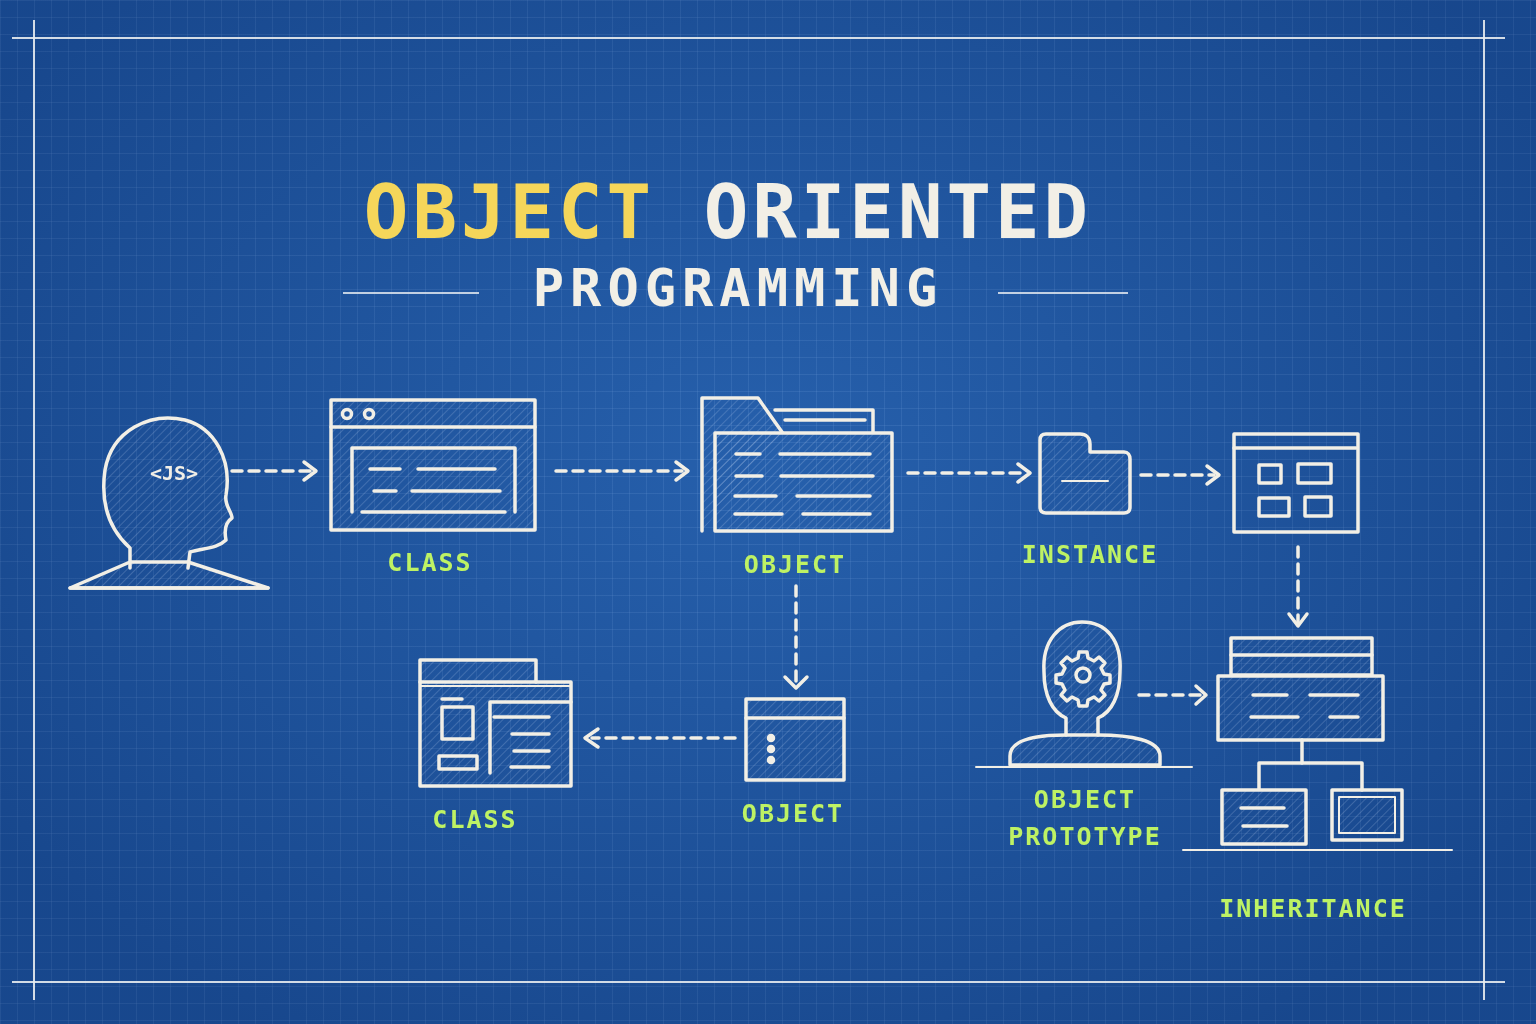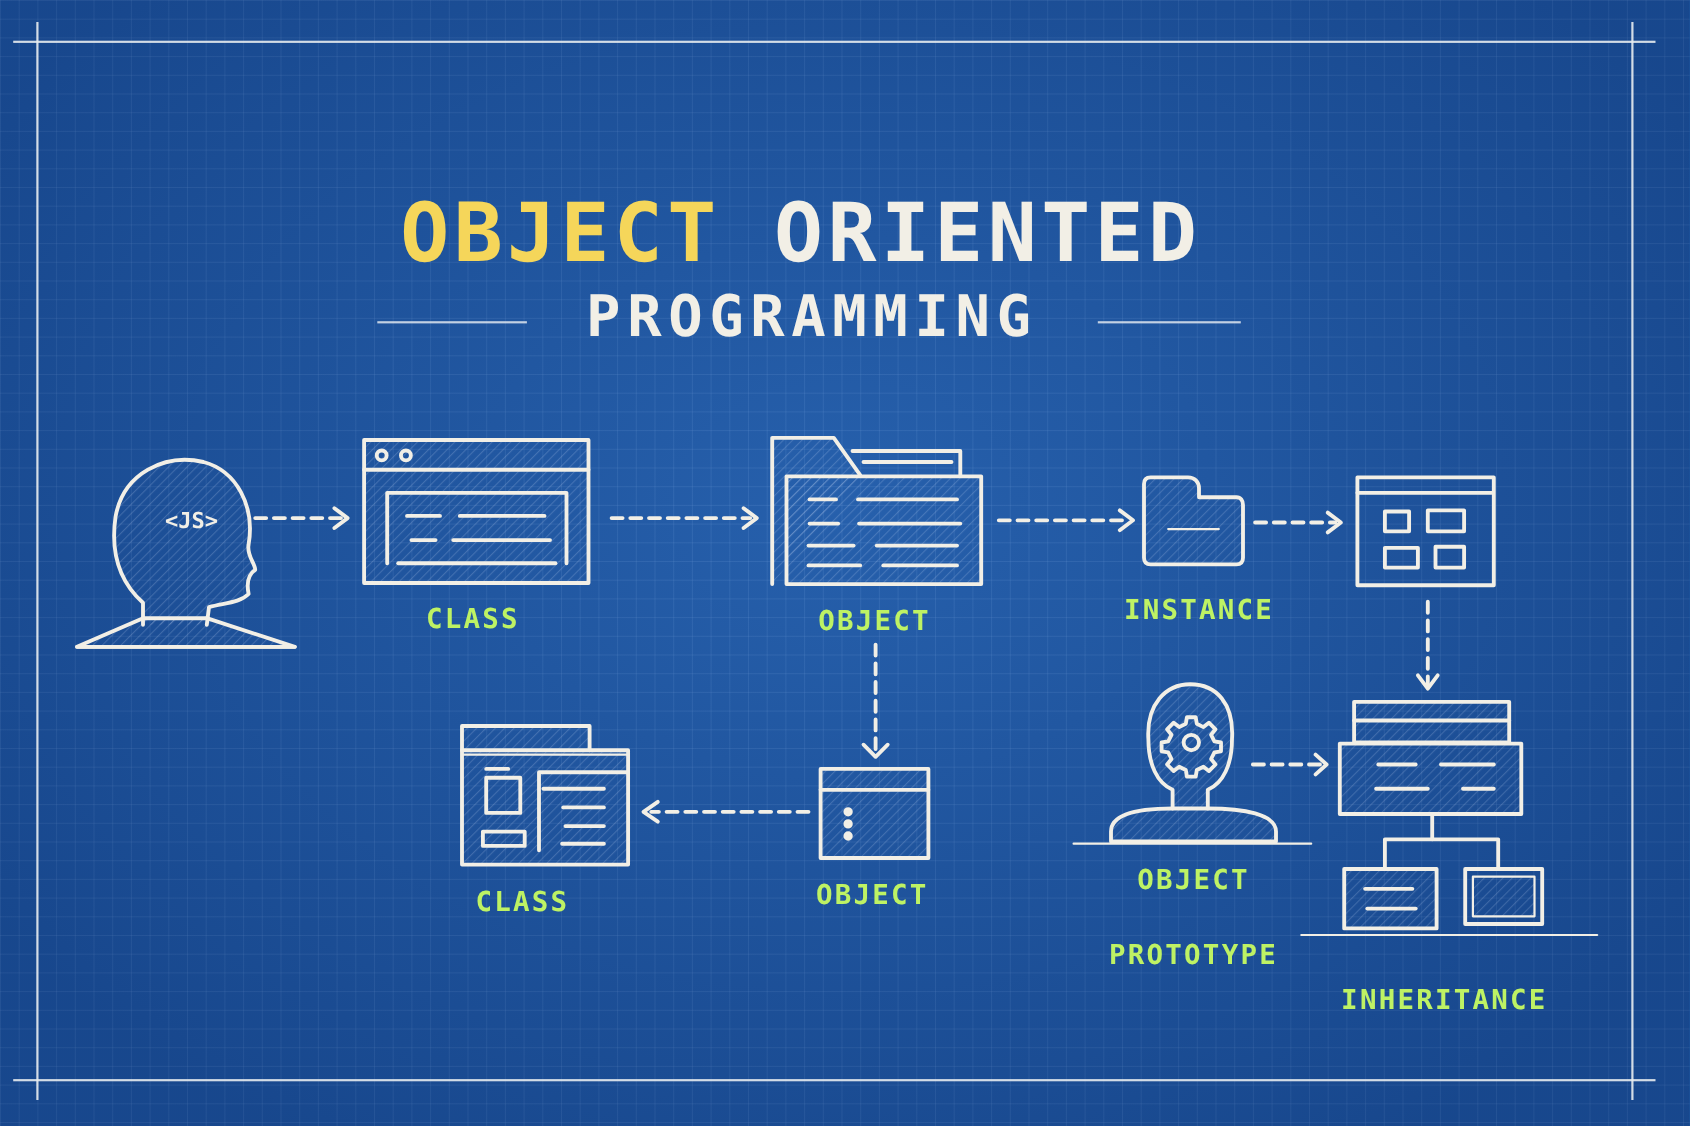--- a/index.html
+++ b/index.html
@@ -200,14 +200,14 @@
 
   <text x="174" y="480" text-anchor="middle" fill="#f2efe6" font-family="DejaVu Sans Mono, monospace" font-weight="bold" font-size="20">&lt;JS&gt;</text>
 </svg>
 
 <div class="label" style="left:355px; top:545px; width:150px;">CLASS</div>
 <div class="label" style="left:720px; top:547px; width:150px;">OBJECT</div>
 <div class="label" style="left:1005px; top:537px; width:170px;">INSTANCE</div>
 <div class="label" style="left:718px; top:796px; width:150px;">OBJECT</div>
 <div class="label" style="left:400px; top:802px; width:150px;">CLASS</div>
 <div class="label" style="left:995px; top:782px; width:180px;">OBJECT</div>
-<div class="label" style="left:985px; top:819px; width:200px;margin-top:31px;">PROTOTYPE</div>
+<div class="label" style="left:985px; top:819px; width:200px;">PROTOTYPE</div>
 <div class="label" style="left:1203px; top:891px; width:220px;">INHERITANCE</div>
 
 </body></html>

